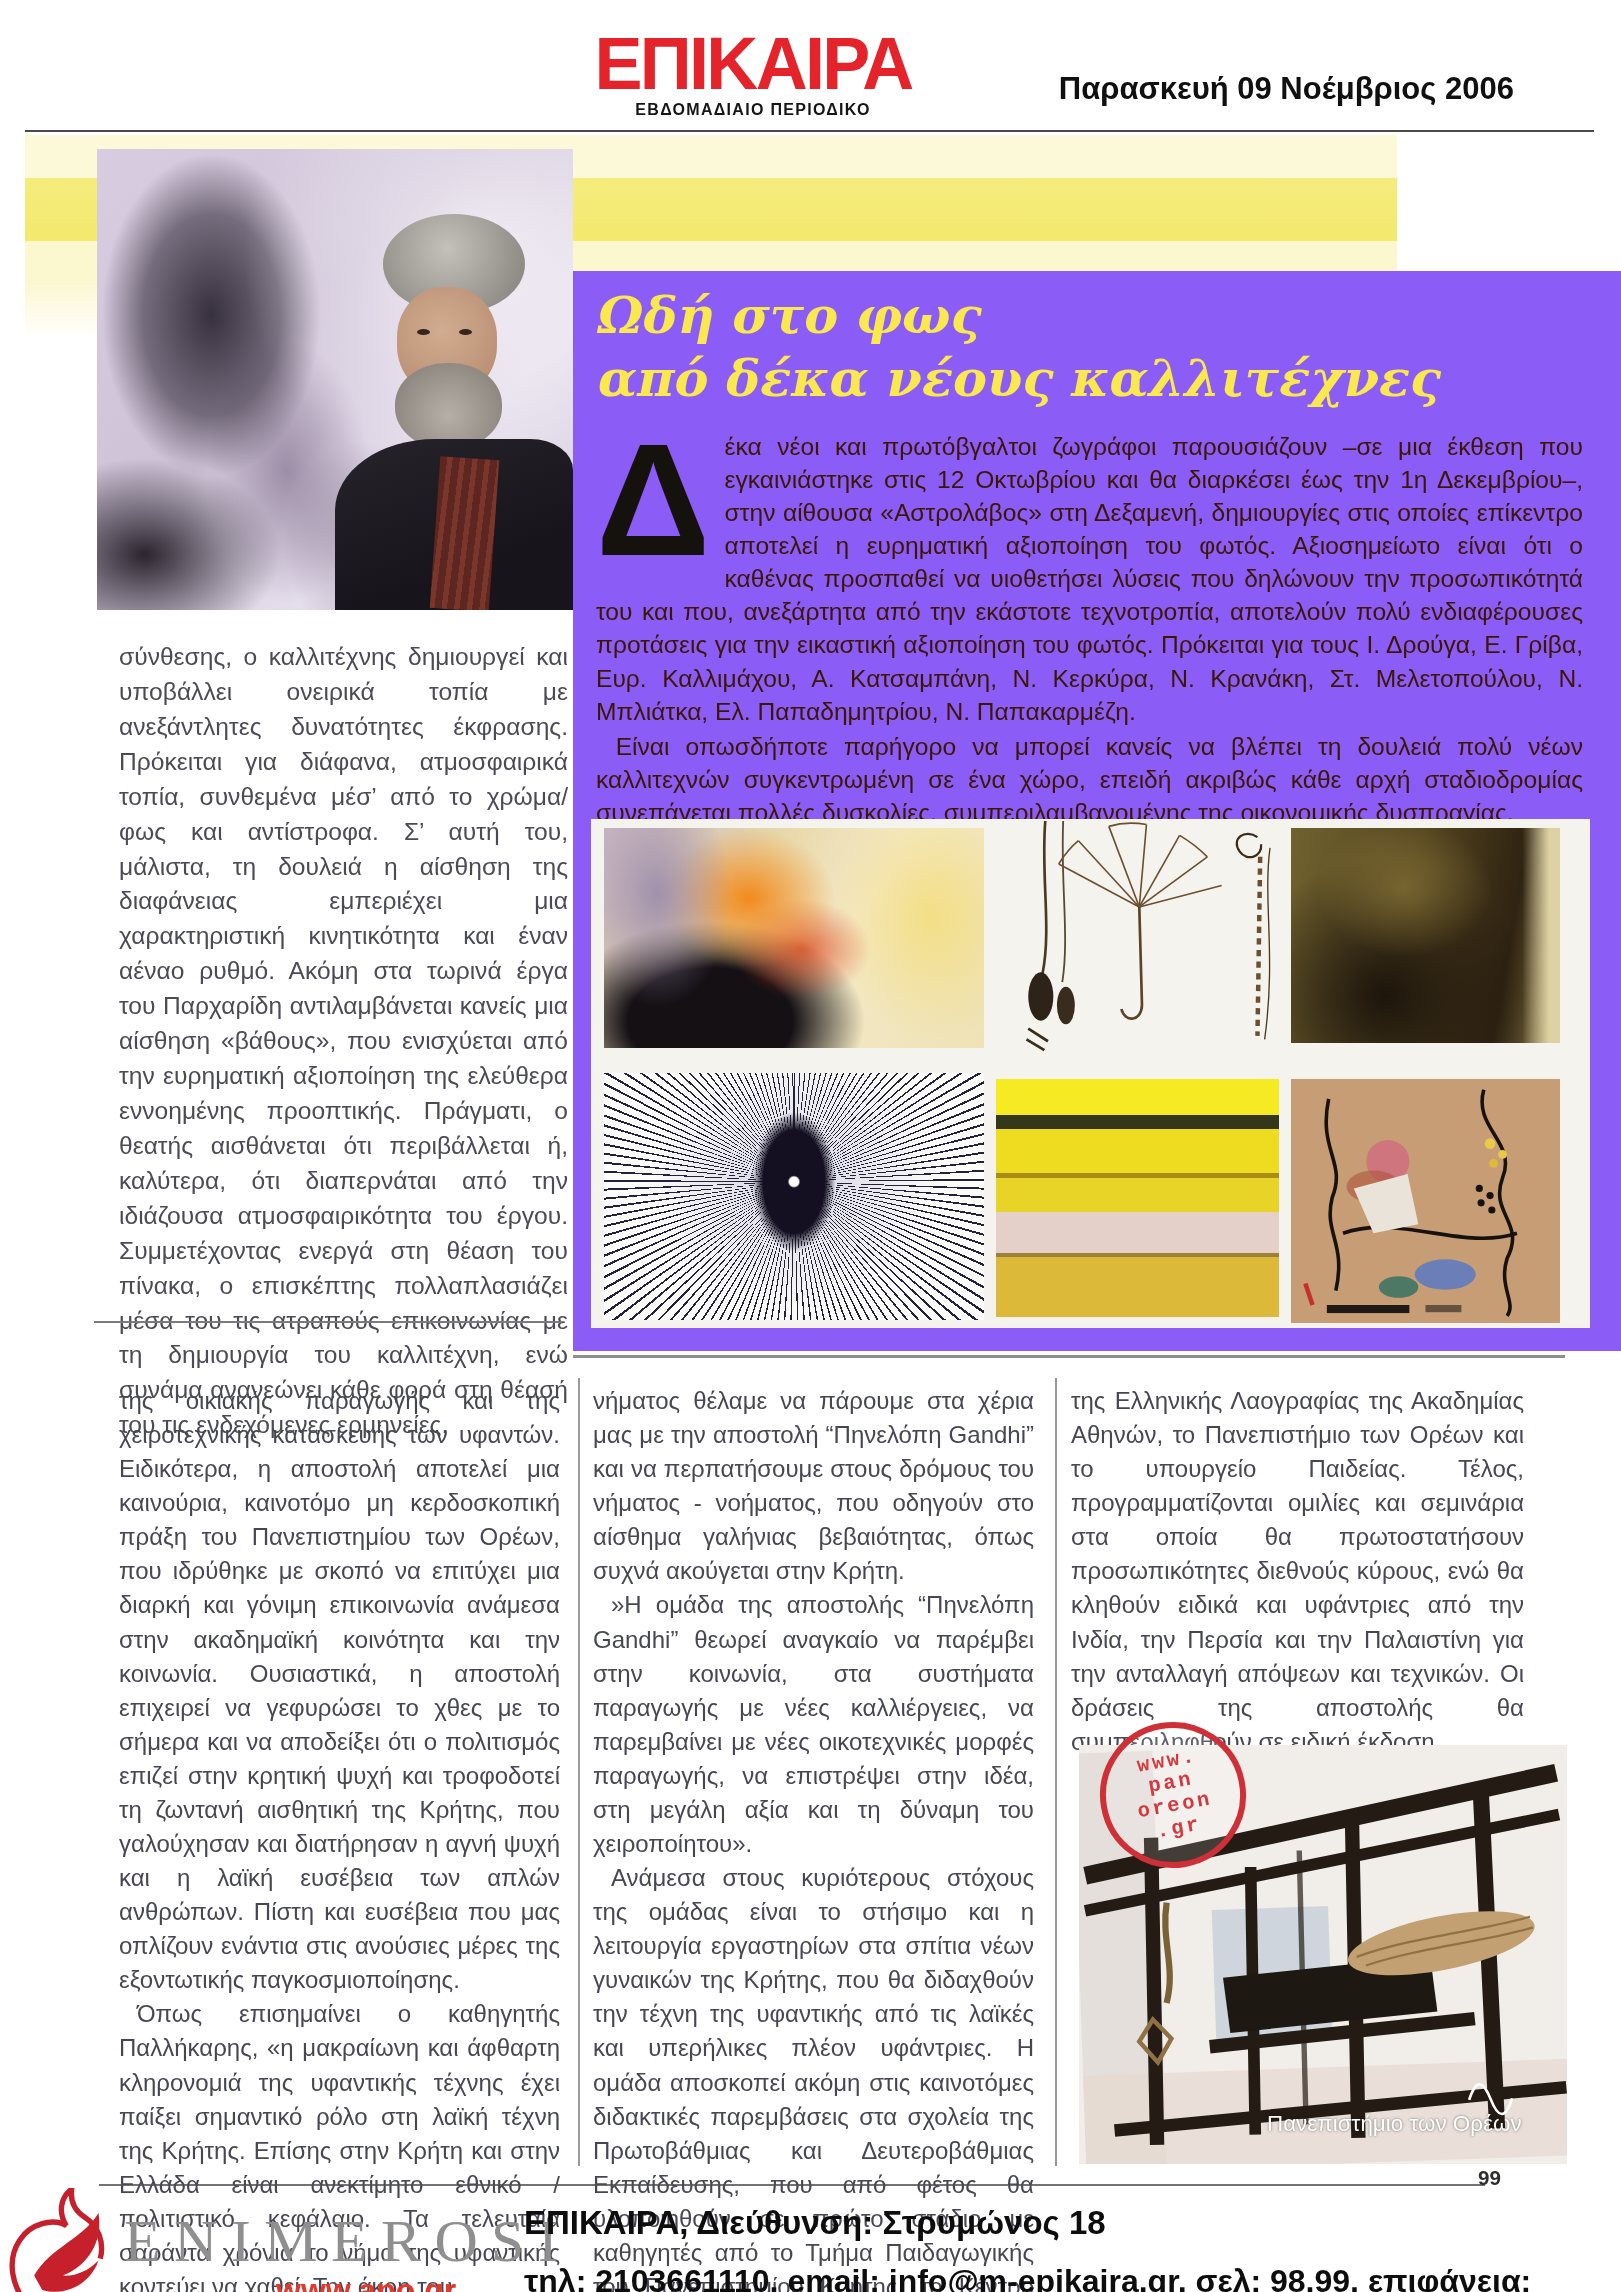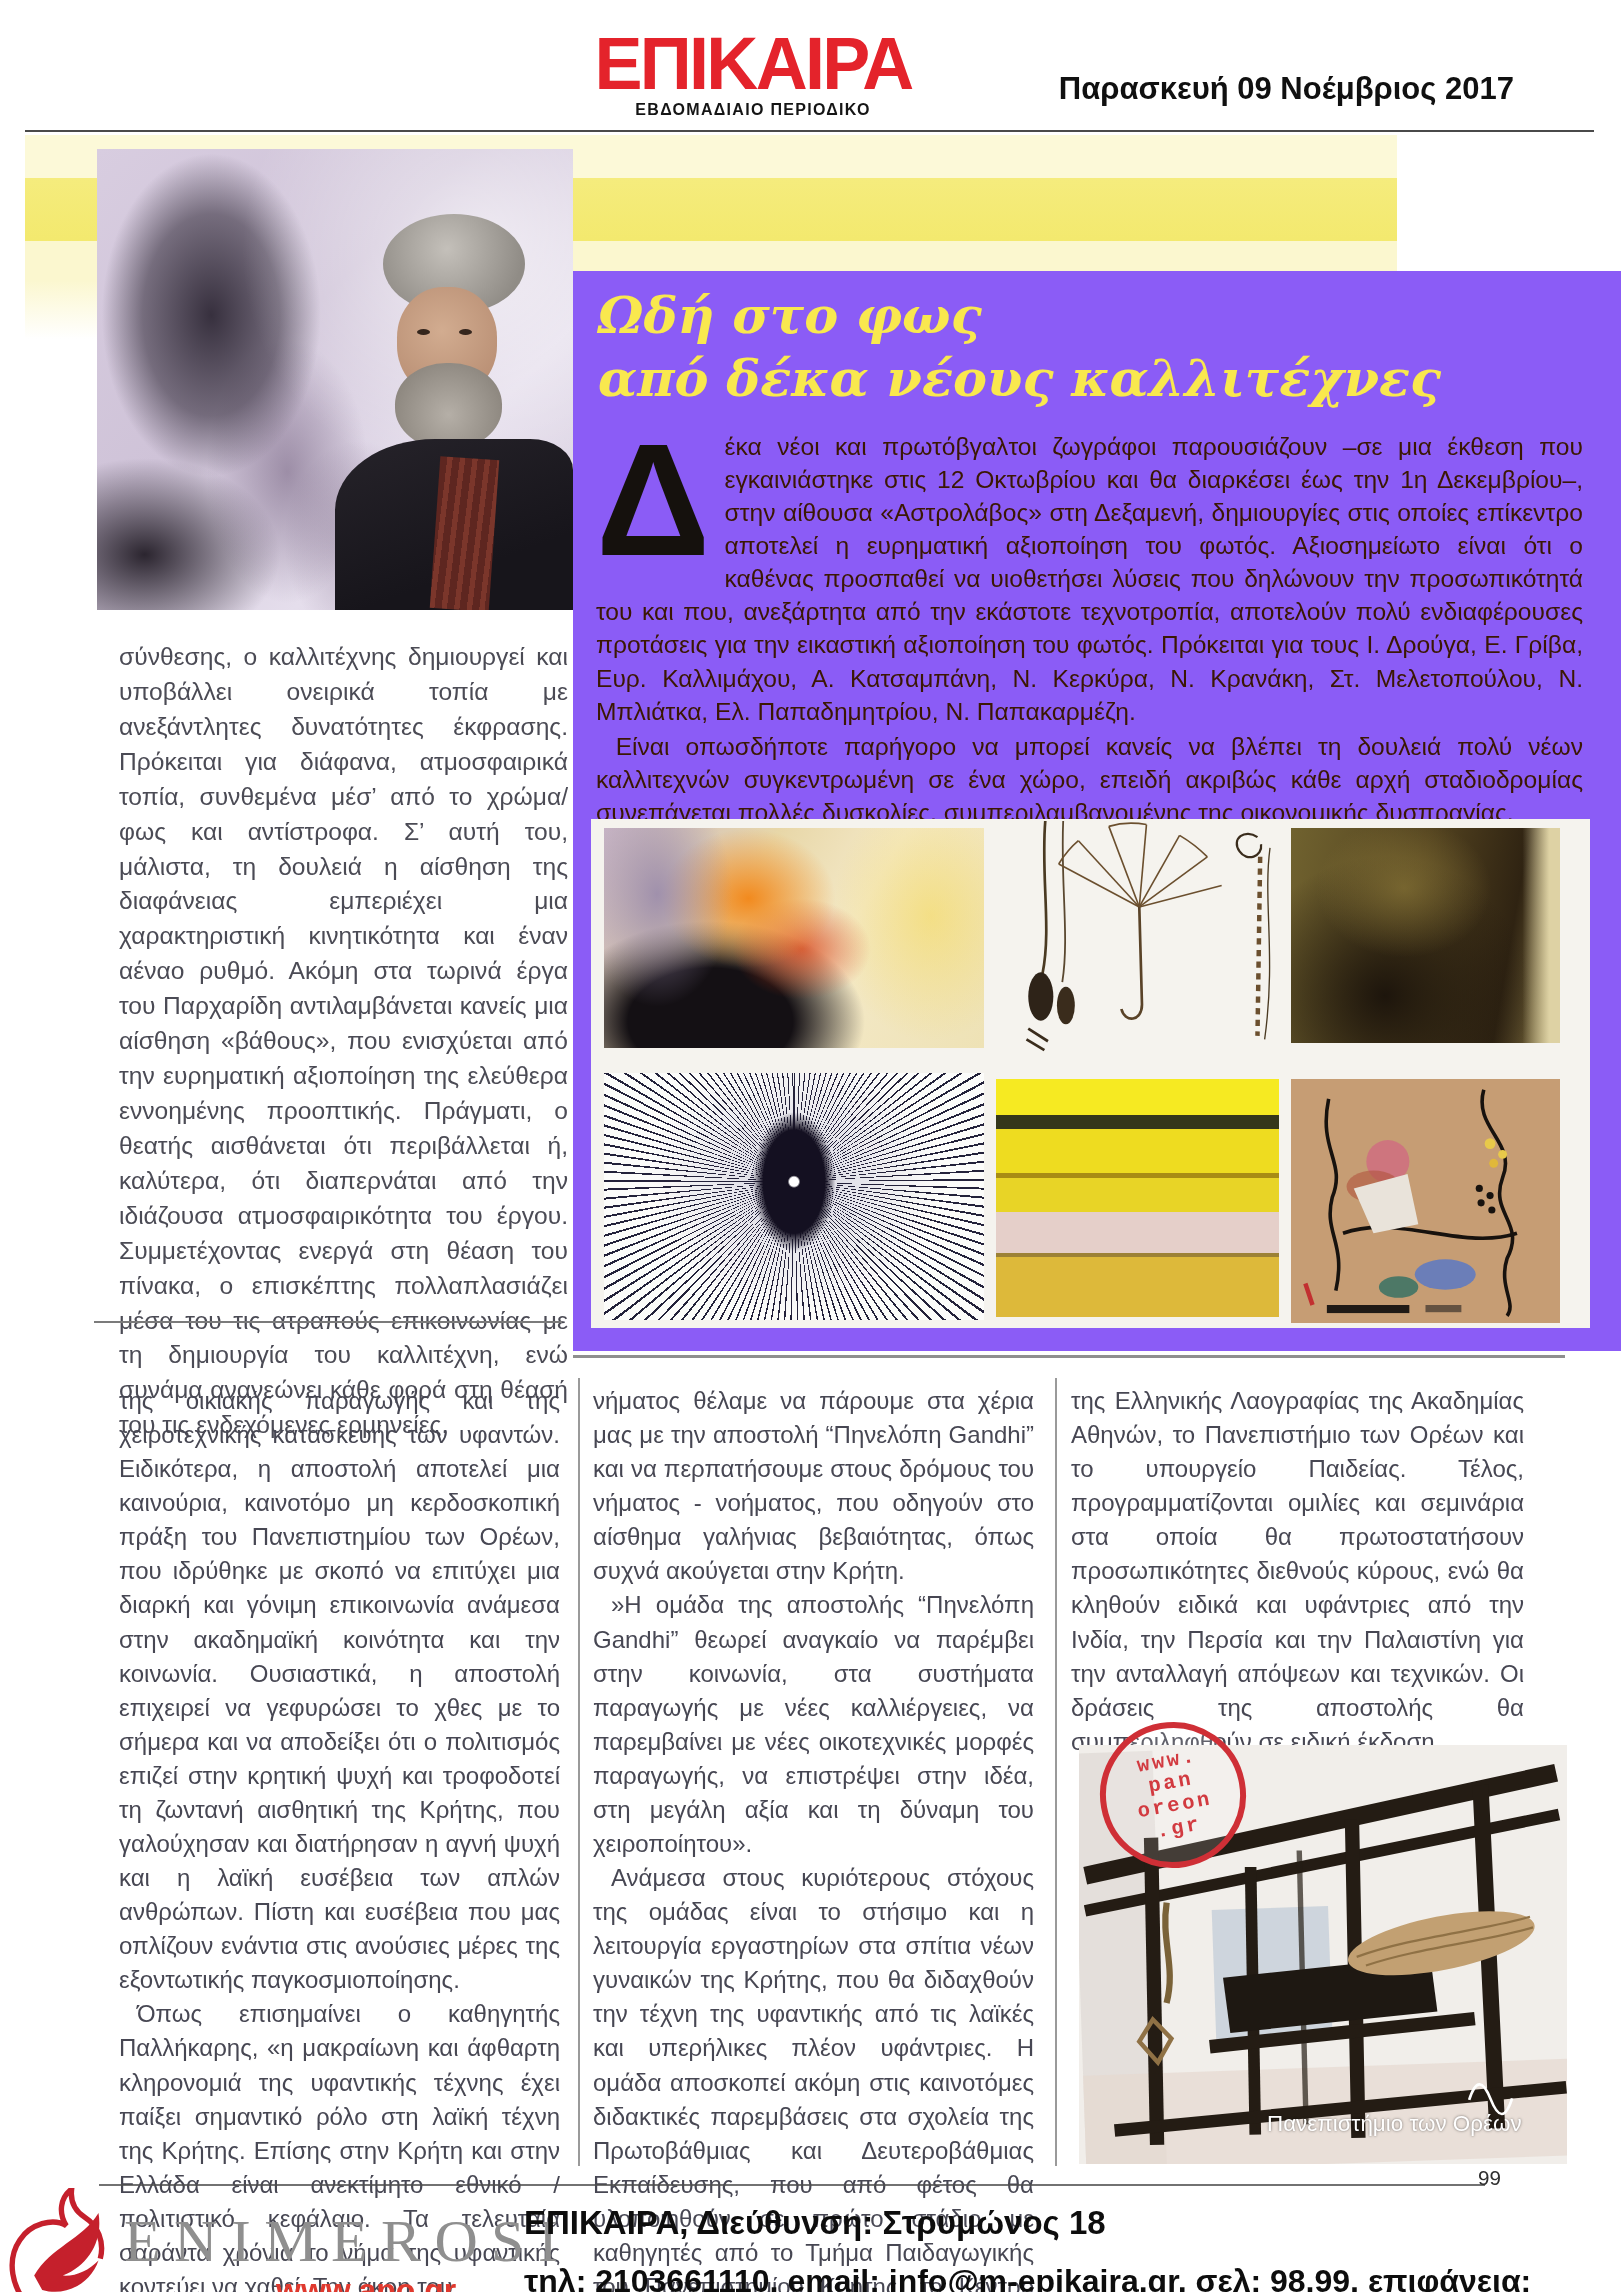--- a/index.html
+++ b/index.html
@@ -107,38 +107,38 @@
   .loom-caption{left:1267px;top:2087px;width:296px;color:#ffffff;font-size:22.4px;
       text-shadow:0 0 2.7px rgba(0,0,0,.55);}
   .stamp{left:1100px;top:1698px;width:134px;height:134px;border:6.3px solid #cf2f36;
       border-radius:50%;transform:rotate(-10deg);display:flex;flex-direction:column;
       align-items:center;justify-content:center;background:rgba(255,255,255,.15);
       font-family:"Liberation Mono",monospace;font-weight:700;color:#d23a40;
       font-size:20.6px;line-height:1.1;letter-spacing:2.7px;}
 
   
   .footer-rule{left:99px;top:2160px;width:1386px;height:1.8px;background:#4f4f4f;opacity:.8;}
-  .page-mark{left:1478px;top:2142px;font-size:20.6px;font-weight:400;color:#2e2e2e;}
+  .page-mark{left:1478px;top:2142px;font-size:20.6px;font-weight:700;color:#2e2e2e;}
   .dove{left:1.8px;top:2164px;width:109px;height:127px;}
   .brand{left:124px;top:2183px;font-family:"Liberation Serif",serif;font-size:60px;
       letter-spacing:13.4px;color:#8f8f8f;}
   .brand-url{left:276px;top:2248px;font-size:32px;font-weight:700;color:#e0392e;}
   .f-line1{left:524px;top:2180px;font-size:33px;font-weight:700;color:#0d0d0d;}
   .f-line2{left:524px;top:2239px;font-size:32px;font-weight:700;color:#0d0d0d;}
 </style>
 </head>
 <body>
 
 <div class="page">
 
   <div class="abs logo-wrap">
     <div class="logo">ΕΠΙΚΑΙΡΑ</div>
     <div class="tagline">ΕΒΔΟΜΑΔΙΑΙΟ ΠΕΡΙΟΔΙΚΟ</div>
   </div>
-  <div class="abs date">Παρασκευή 09 Νοέμβριος 2017</div>
+  <div class="abs date">Παρασκευή 09 Νοέμβριος 2006</div>
   <div class="abs header-rule"></div>
 
   <div class="abs band"></div>
   <div class="abs photo">
     <div class="abs hair"></div>
     <div class="abs face">
       <div class="abs eye" style="left:20%;"></div>
       <div class="abs eye" style="left:62%;"></div>
     </div>
     <div class="abs beard"></div>

